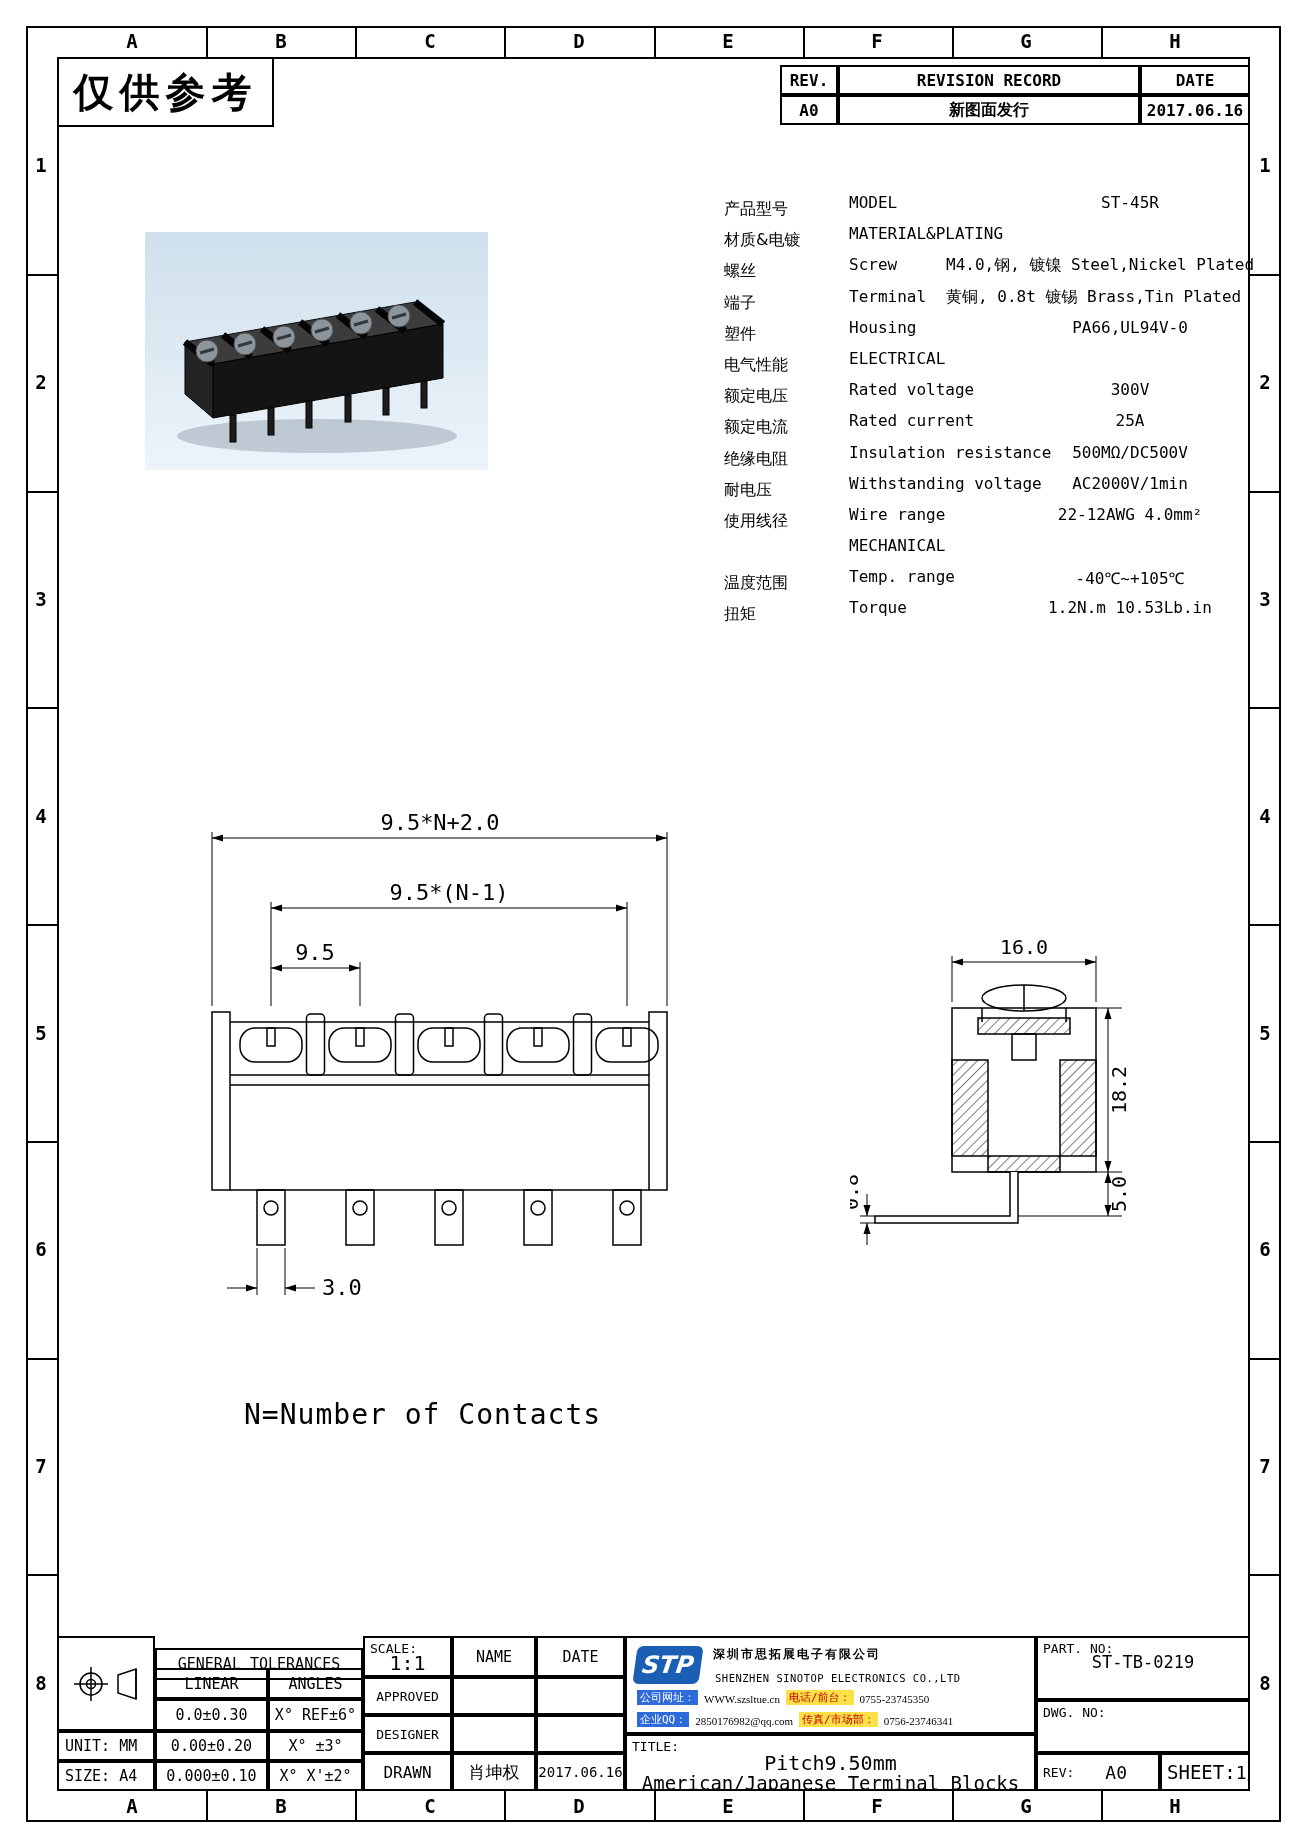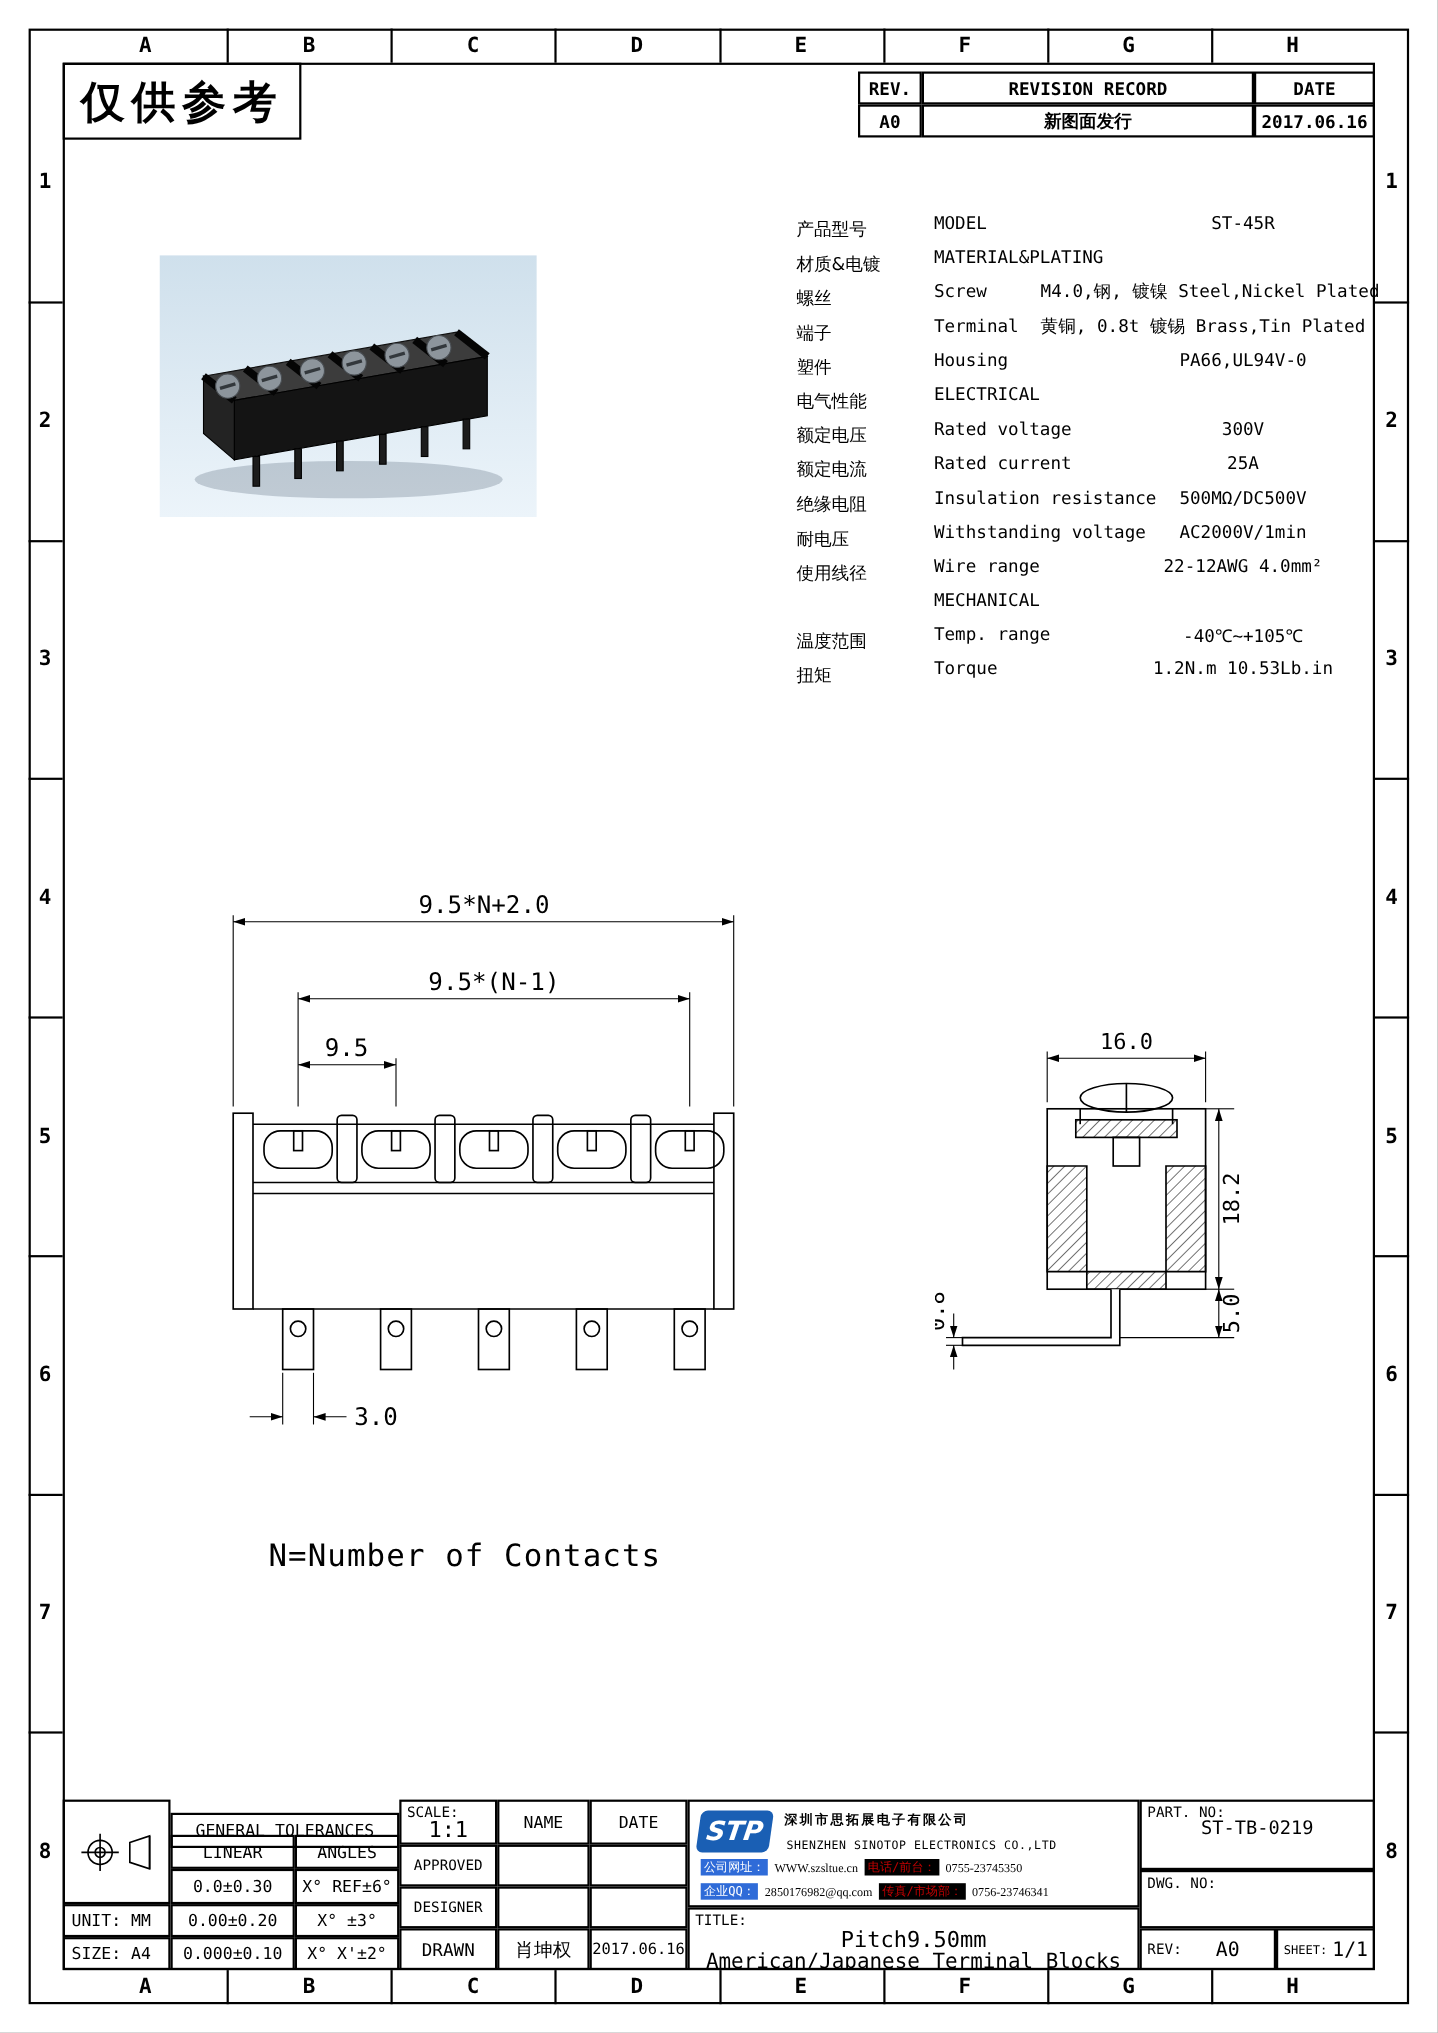--- a/index.html
+++ b/index.html
@@ -45,21 +45,21 @@
   .lbl-corner{position:absolute;left:5px;top:3px;font:13px "DejaVu Sans Mono",monospace}
   .tb .stack{flex-direction:column;justify-content:flex-start}
 
   .logo{position:absolute;left:8px;top:8px;width:66px;height:38px;background:#1a5fb4;border-radius:6px;
         display:flex;align-items:center;justify-content:center;color:#fff;
         font:italic bold 24px "DejaVu Sans",sans-serif;transform:skewX(-8deg)}
   .coname-cn{position:absolute;left:86px;top:8px;font-size:12px;font-weight:bold;letter-spacing:2px}
   .coname-en{position:absolute;left:88px;top:34px;font-size:10.5px;letter-spacing:.5px}
   .contact{position:absolute;left:10px;font-size:11px;white-space:nowrap;display:flex;gap:6px;align-items:flex-end}
   .hl-blue{background:#2f6bd8;color:#fff;padding:0 3px}
-  .hl-yellow{background:#000000;color:#c00000;padding:0 3px}
+  .hl-yellow{background:#fde047;color:#c00000;padding:0 3px}
   .cval{font-family:Liberation Serif, serif}
 
   .partno-val{font:17px "DejaVu Sans Mono",monospace;margin-top:14px}
   .title-l1{position:absolute;left:0;right:0;top:15px;text-align:center;font:20px "DejaVu Sans Mono",monospace}
   .title-l2{position:absolute;left:0;right:0;top:36px;text-align:center;font:19px "DejaVu Sans Mono",monospace}
   .revval{font:18px "DejaVu Sans Mono",monospace;flex:1;text-align:center}
 </style>
 </head>
 <body>
 
@@ -397,18 +397,18 @@
       <span class="partno-val">ST-TB-0219</span>
     </div>
     <div class="c" style="left:979px;top:64px;width:214px;height:53px">
       <span class="lbl-corner">DWG. NO:</span>
     </div>
     <div class="c" style="left:979px;top:117px;width:124px;height:38px;justify-content:flex-start;padding-left:5px">
       <span style="font-size:13px">REV:</span>
       <span class="revval">A0</span>
     </div>
     <div class="c" style="left:1103px;top:117px;width:90px;height:38px;justify-content:flex-start;padding-left:5px">
-      <span style="font-size:11px">SHEET:</span>
+      <span style="font-size:19px">SHEET:</span>
       <span class="revval">1/1</span>
     </div>
   </div>
 
 </div>
 
 </body></html>

